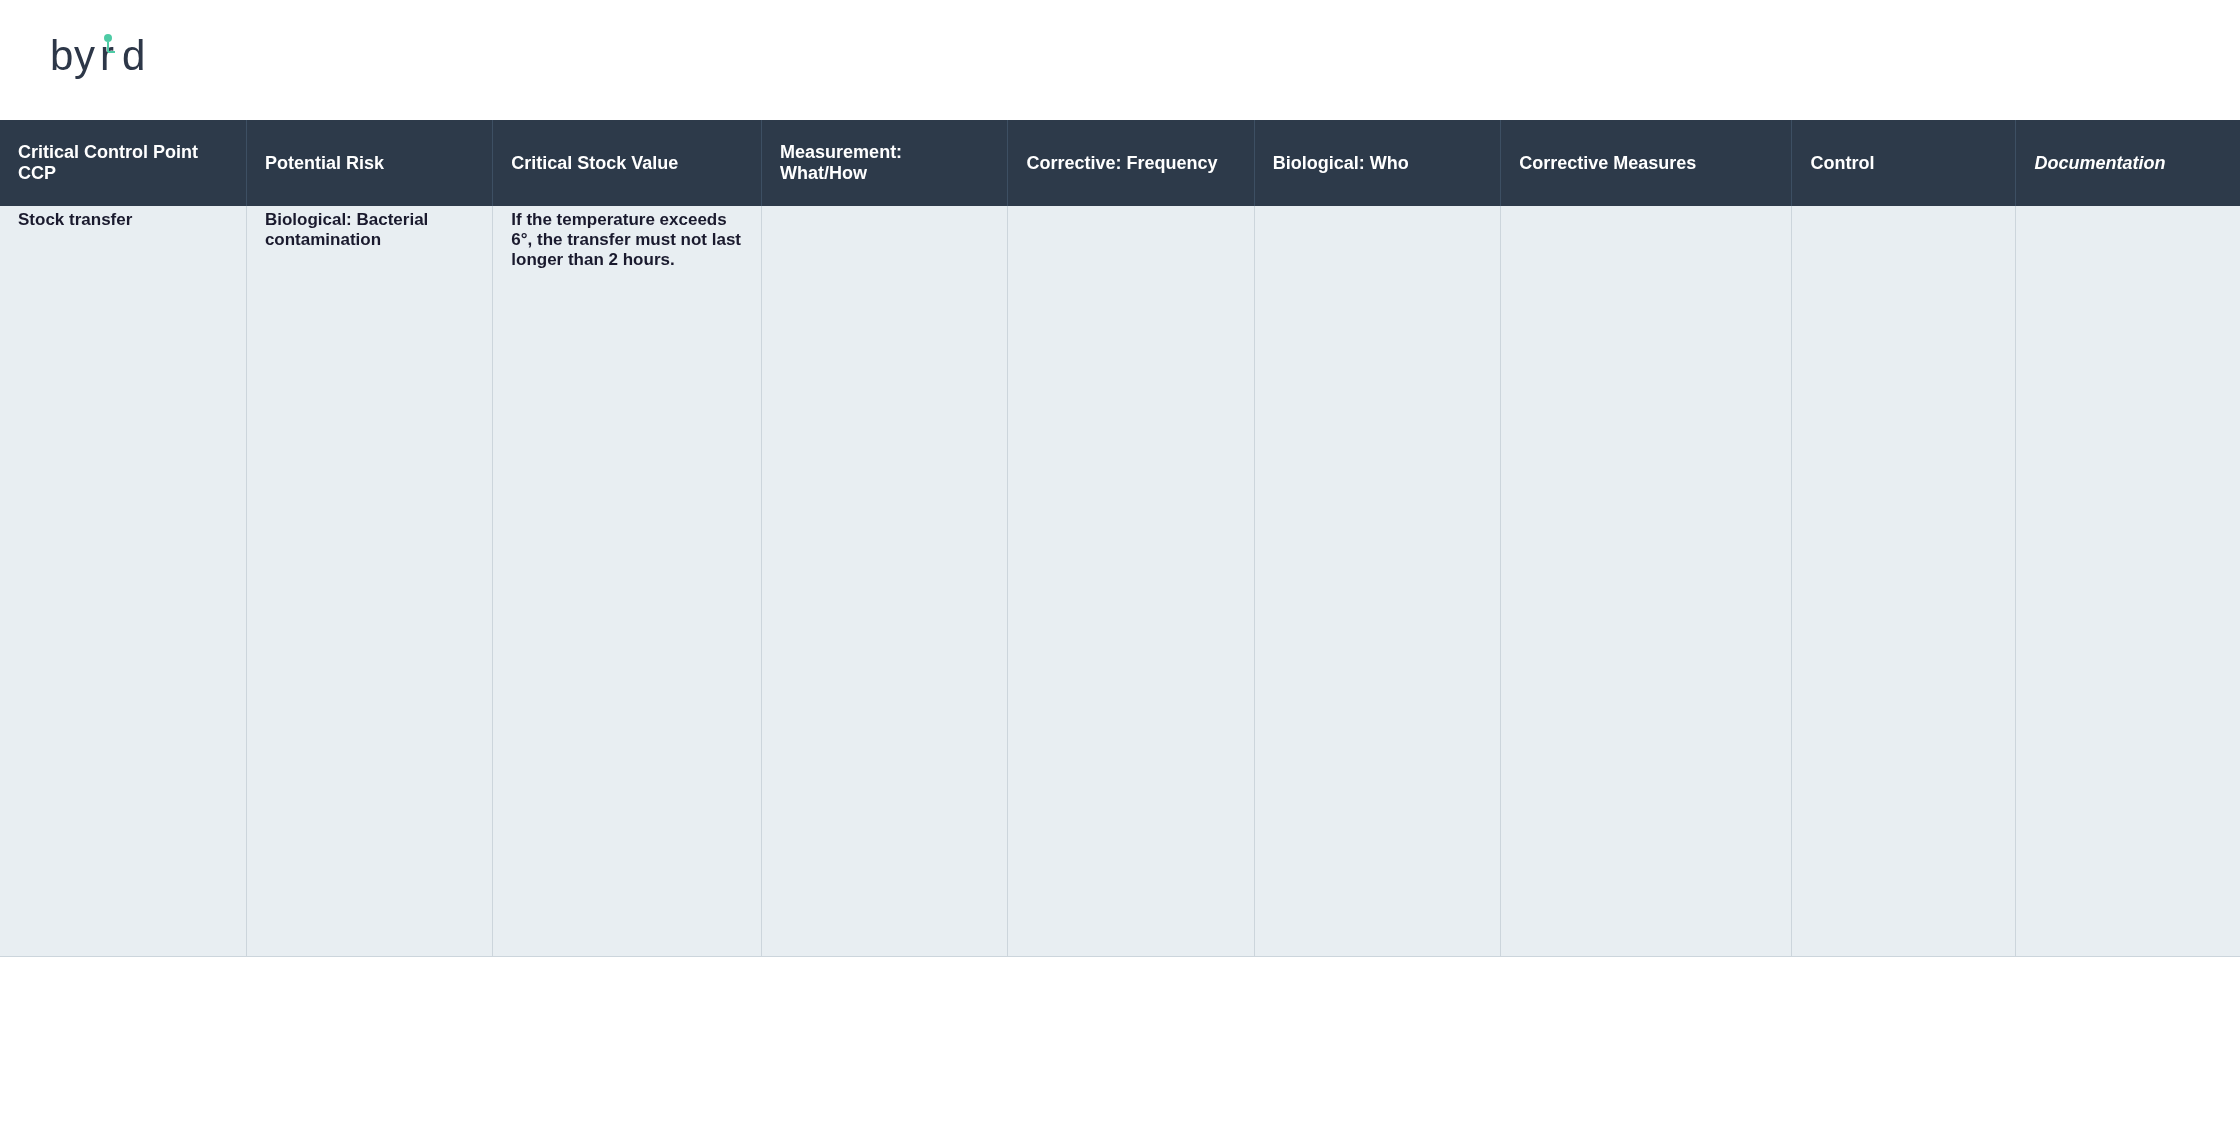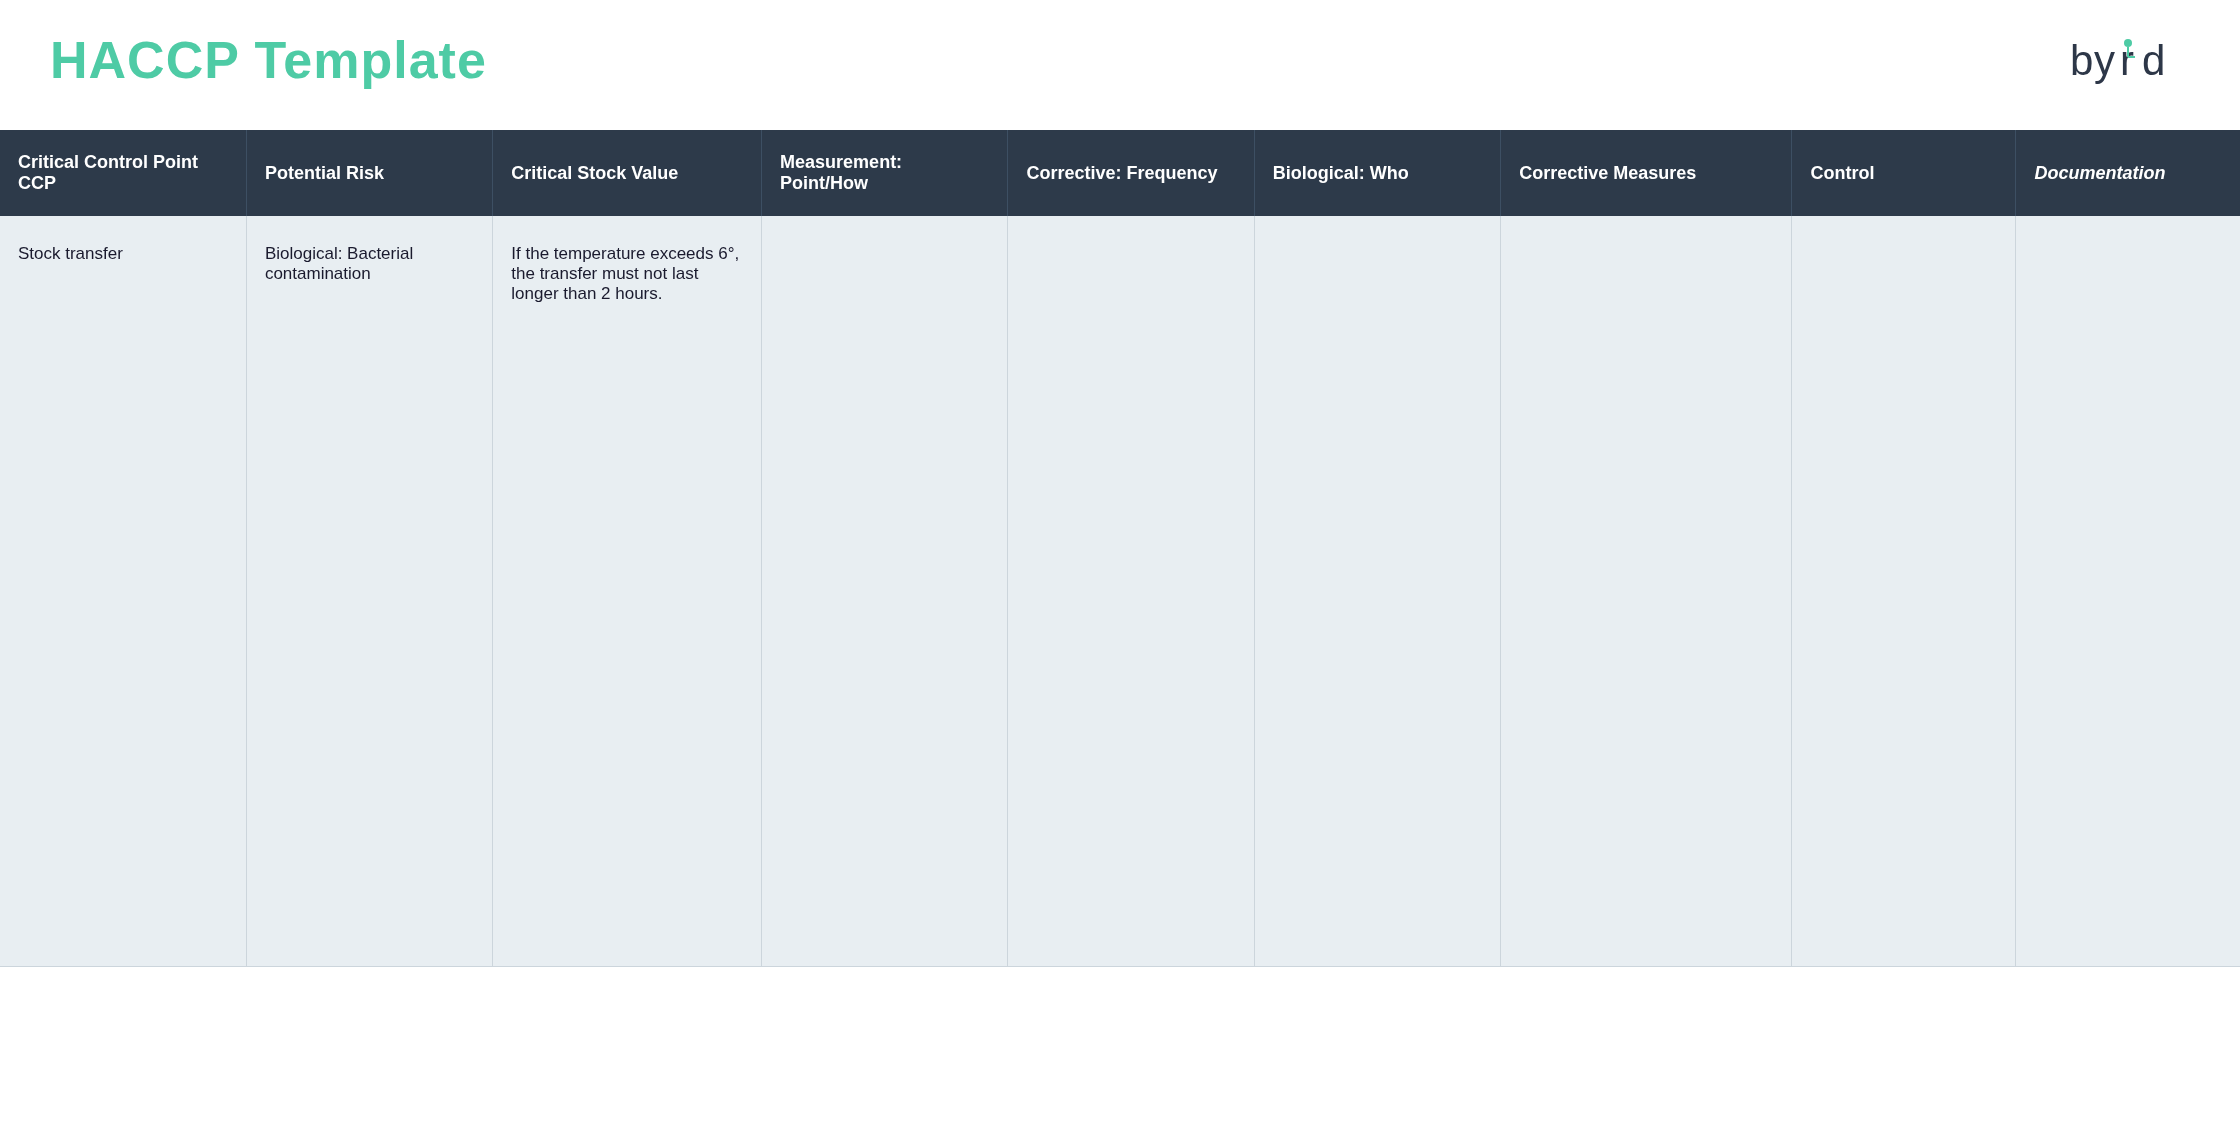--- a/index.html
+++ b/index.html
@@ -79,27 +79,28 @@
     thead th:last-child {
       border-right: none;
       font-style: italic;
     }
 
     tbody tr {
       background-color: #e8eef2;
     }
 
     tbody td {
-      padding: 28px 18px;
+      padding: 4px 18px;
       vertical-align: top;
       font-size: 17px;
       color: #1a1a2e;
       border-right: 1px solid #ccd5dc;
       border-bottom: 1px solid #ccd5dc;
       min-height: 700px;
+      font-weight: bold;
     }
 
     tbody td:last-child {
       border-right: none;
     }
 
     .data-row td {
       height: 750px;
     }
 
@@ -113,21 +114,20 @@
     col.col-corrective { width: 13%; }
     col.col-review { width: 10%; }
     col.col-documentation { width: 10%; }
   </style>
 </head>
 <body>
 
 <div class="page">
 
   <div class="header">
-    <h1 class="title">HACCP Template</h1>
     <div class="logo-text">
       <svg class="logo-svg" viewBox="0 0 120 50" xmlns="http://www.w3.org/2000/svg">
 
         <text x="0" y="40" font-family="Arial" font-size="42" font-weight="300" fill="#2d3748">b</text>
 
         <text x="24" y="40" font-family="Arial" font-size="42" font-weight="300" fill="#2d3748">y</text>
 
         <text x="50" y="40" font-family="Arial" font-size="42" font-weight="300" fill="#2d3748">r</text>
 
         <text x="72" y="40" font-family="Arial" font-size="42" font-weight="300" fill="#2d3748">d</text>
@@ -150,21 +150,21 @@
         <col class="col-who">
         <col class="col-corrective">
         <col class="col-review">
         <col class="col-documentation">
       </colgroup>
       <thead>
         <tr>
           <th>Critical Control Point CCP</th>
           <th>Potential Risk</th>
           <th>Critical Stock Value</th>
-          <th>Measurement: Point/How</th>
+          <th>Measurement: What/How</th>
           <th>Corrective: Frequency</th>
           <th>Biological: Who</th>
           <th>Corrective Measures</th>
           <th>Control</th>
           <th>Documentation</th>
         </tr>
       </thead>
       <tbody>
         <tr class="data-row">
           <td>Stock transfer</td>

